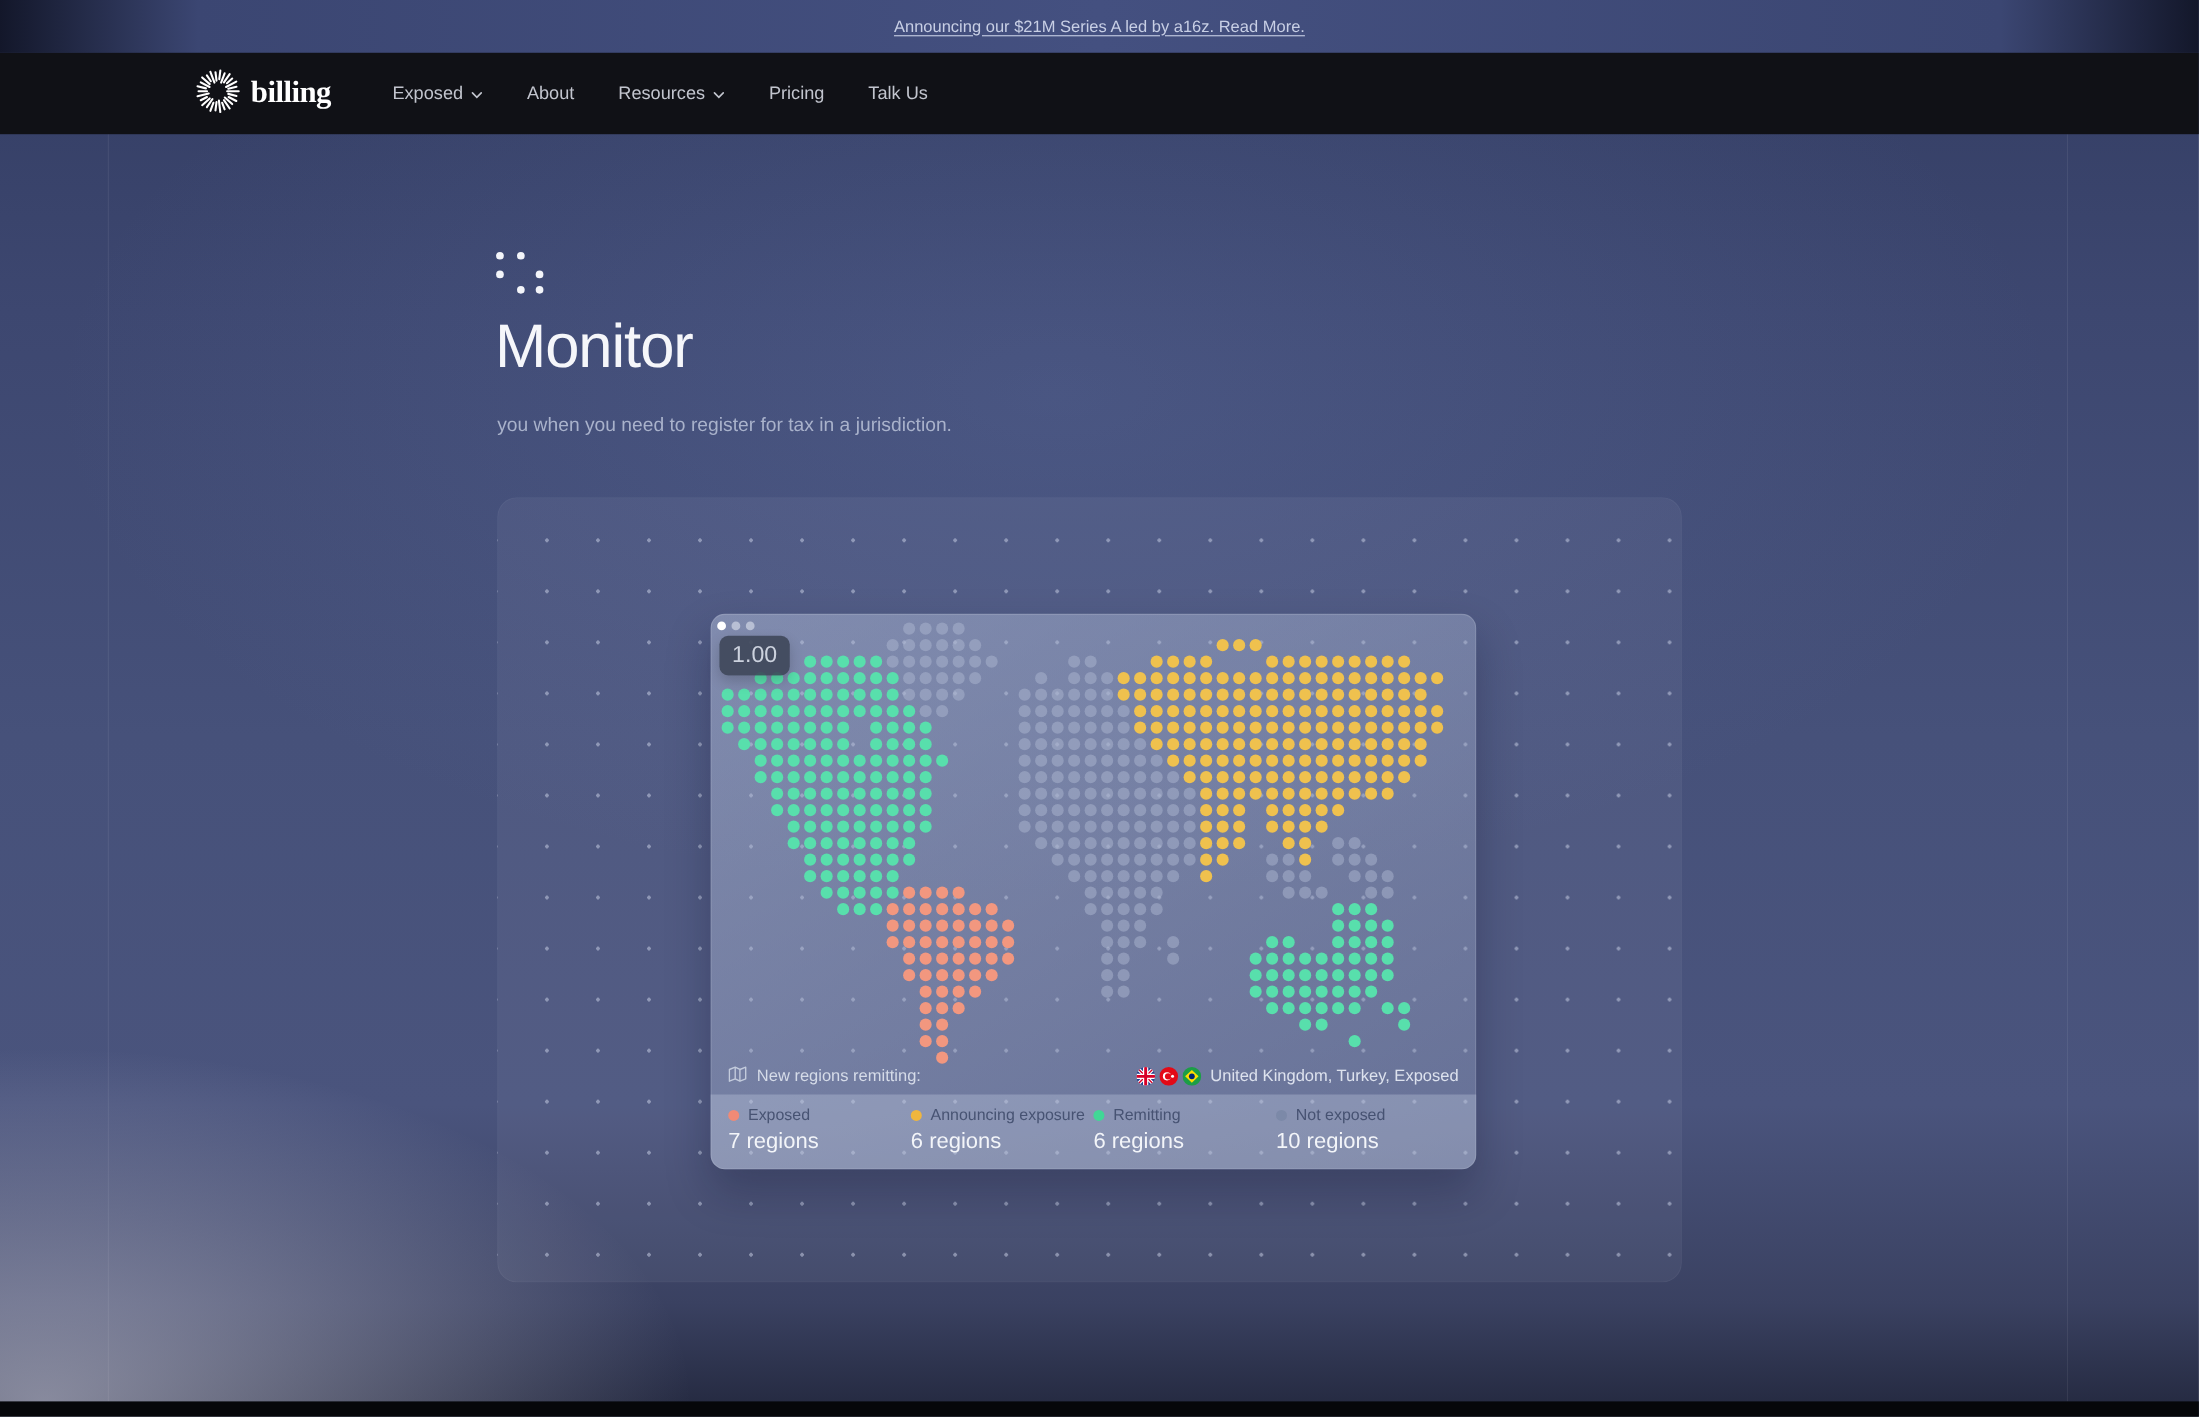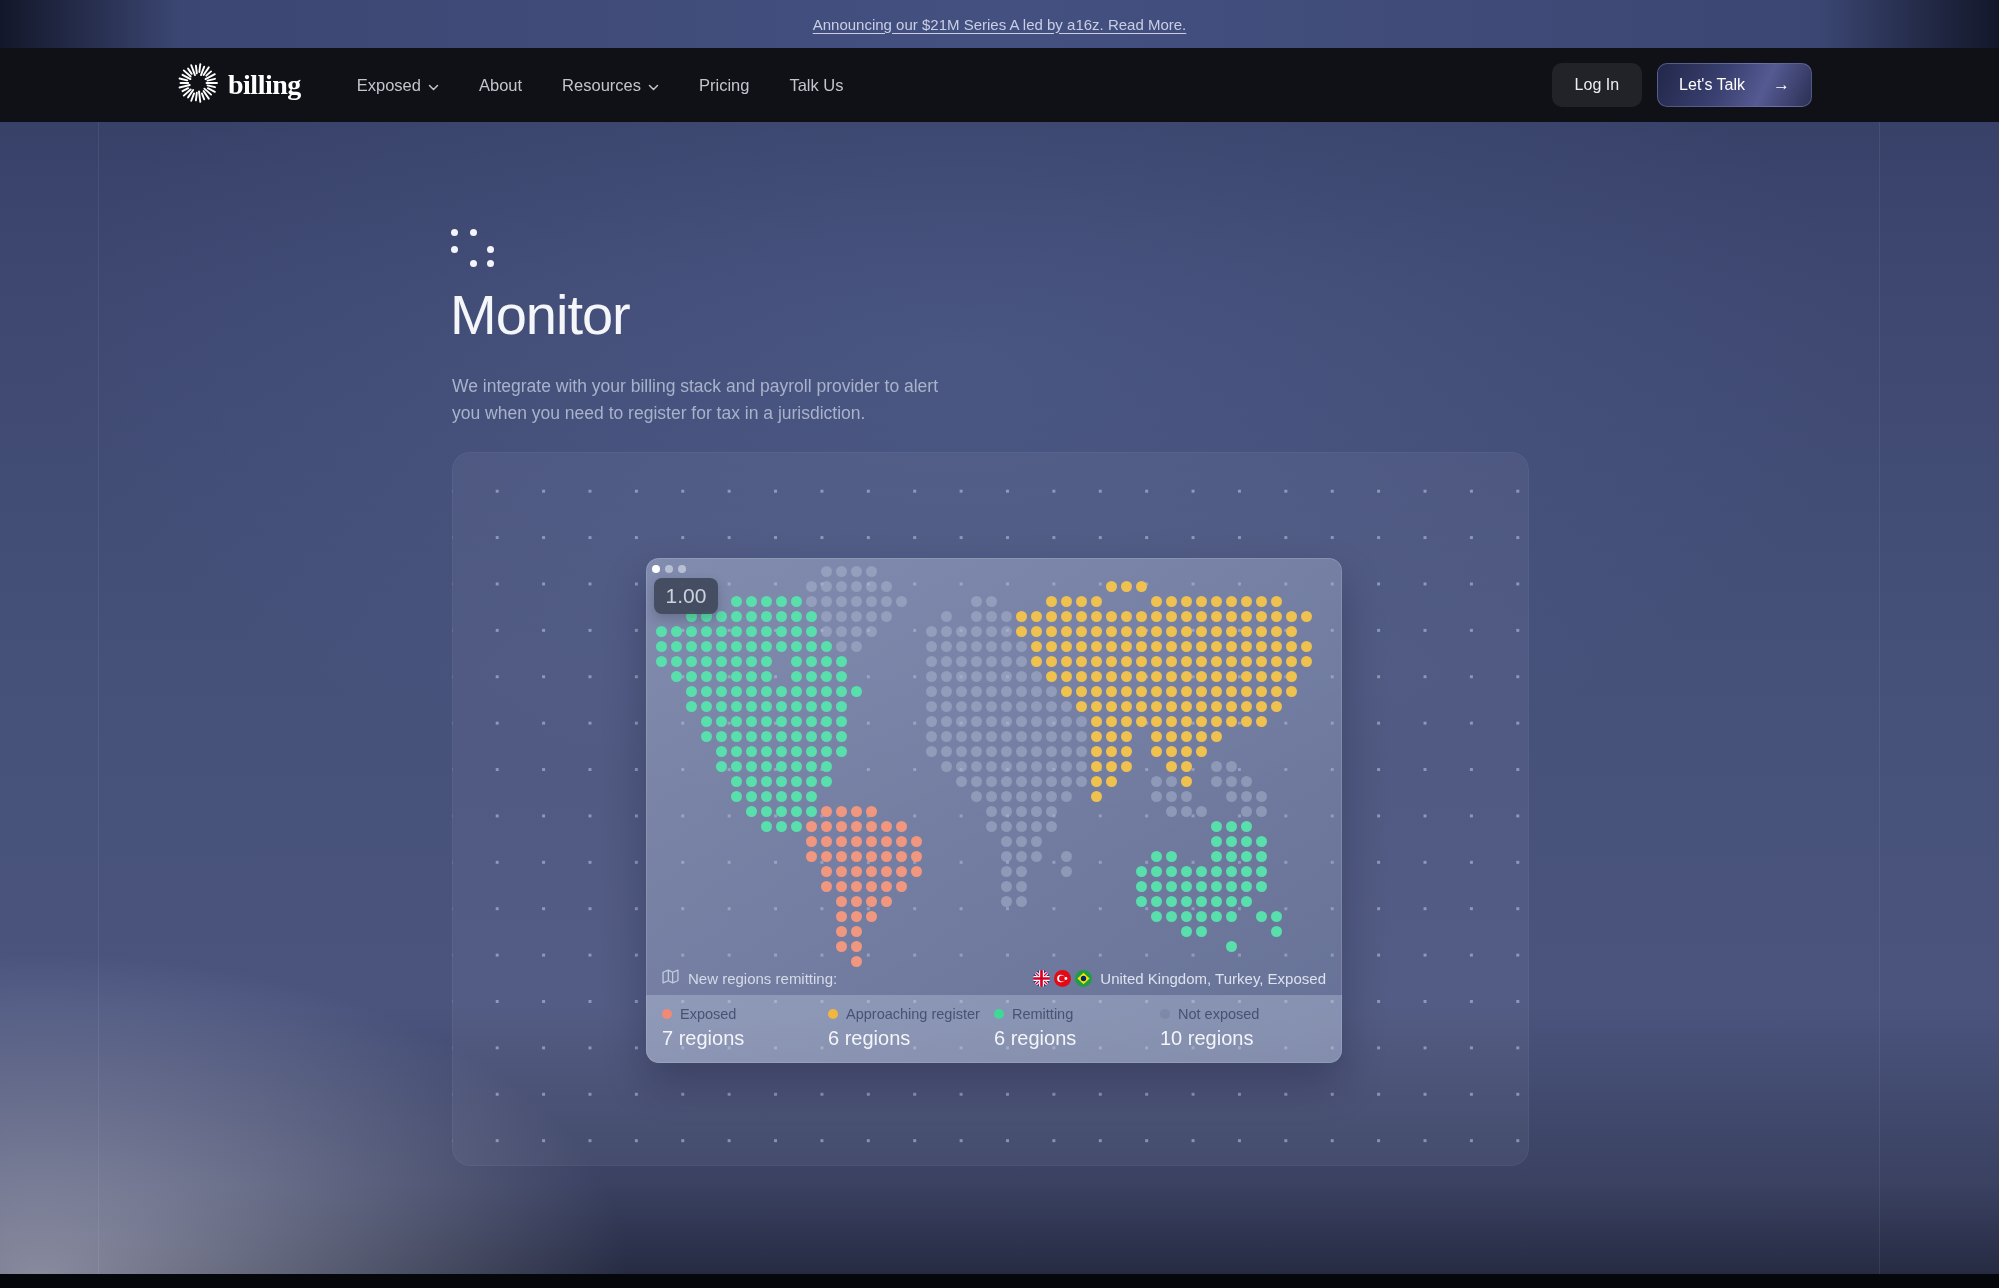--- a/index.html
+++ b/index.html
@@ -164,40 +164,32 @@
           </svg></span>
       </div>
       <div class="nav-link">
         <span>Pricing</span>
       </div>
       <div class="nav-link">
         <span>Talk Us</span>
       </div>
     </div>
   <div class="nav-spacer"></div>
-  <div class="nav-actions">
-    <div class="login-btn">Log In</div>
-    <div class="talk-btn">
-      <span>Let's Talk</span>
-      <span class="talk-arrow">→</span>
-    </div>
-  </div>
 </div>
 
 <div class="hero-icon" id="hero-icon">
     <i style="left:0px;top:0px"></i>
     <i style="left:19px;top:0px"></i>
     <i style="left:0px;top:17px"></i>
     <i style="left:36px;top:17px"></i>
     <i style="left:19px;top:31px"></i>
     <i style="left:36px;top:31px"></i>
   </div>
 <div class="hero-title">Monitor</div>
 <div class="hero-para">
-  <div>We integrate with your billing stack and payroll provider to alert</div>
   <div>you when you need to register for tax in a jurisdiction.</div>
 </div>
 
 <div class="panel">
   <div class="card">
     <div class="map" id="map">
         <i style="left:165px;top:0px;background:rgba(172,182,207,0.5)"></i>
         <i style="left:180px;top:0px;background:rgba(172,182,207,0.5)"></i>
         <i style="left:195px;top:0px;background:rgba(172,182,207,0.5)"></i>
         <i style="left:210px;top:0px;background:rgba(172,182,207,0.5)"></i>
@@ -853,21 +845,21 @@
         <div class="legend-col">
        <div class="legend-lr">
             <i style="background:#F08A76"></i>
             <span>Exposed</span>
           </div>
        <div class="legend-val">7 regions</div>
      </div>
         <div class="legend-col">
        <div class="legend-lr">
             <i style="background:#F0B63E"></i>
-            <span>Approaching register</span>
+            <span>Announcing exposure</span>
           </div>
        <div class="legend-val">6 regions</div>
      </div>
         <div class="legend-col">
        <div class="legend-lr">
             <i style="background:#41D796"></i>
             <span>Remitting</span>
           </div>
        <div class="legend-val">6 regions</div>
      </div>

